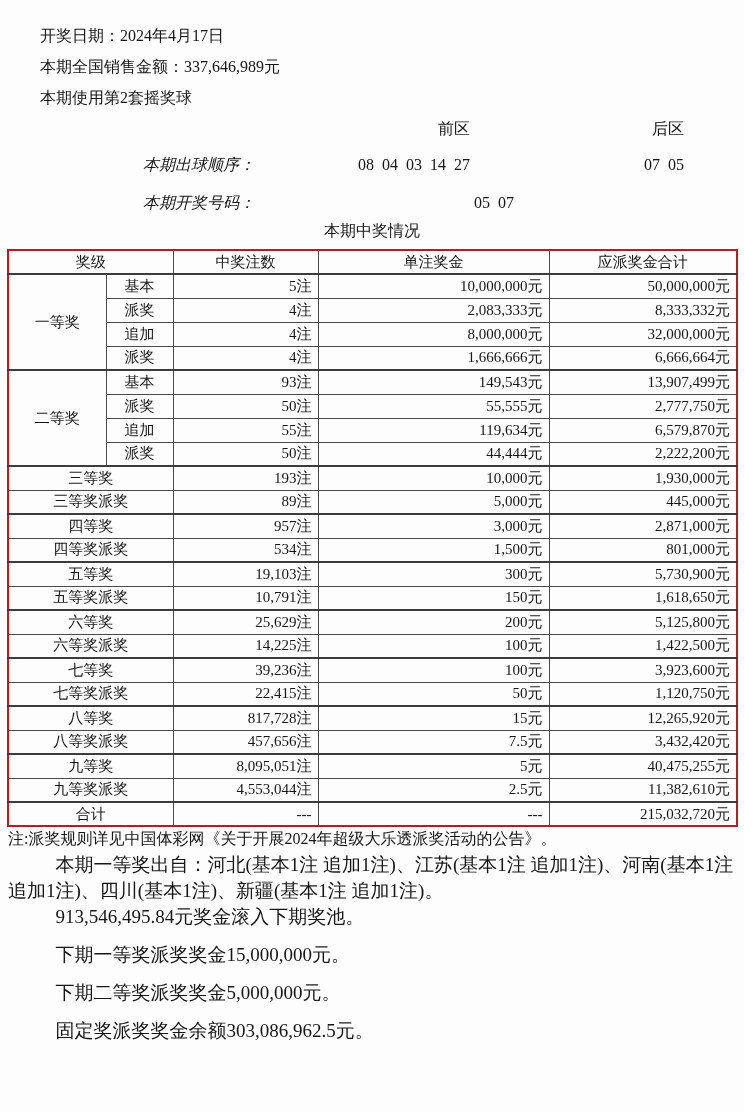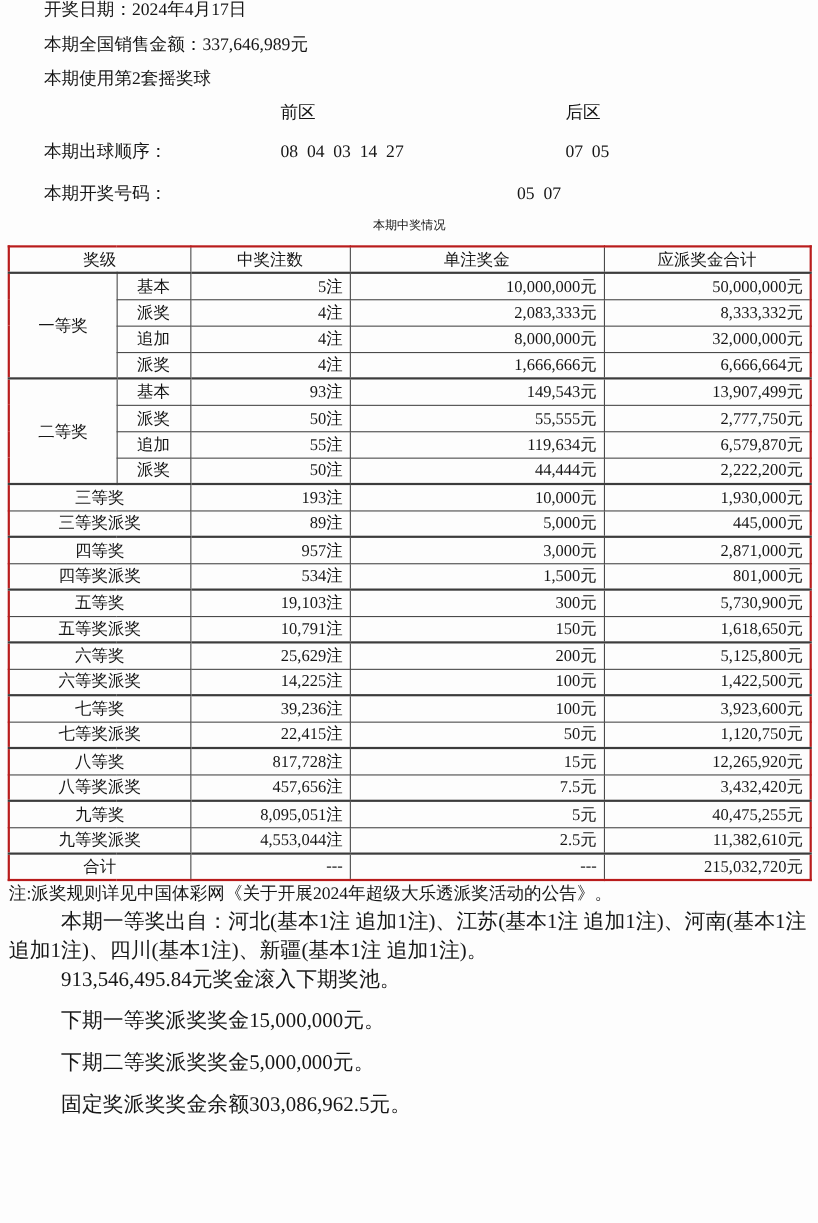--- a/index.html
+++ b/index.html
@@ -3,48 +3,48 @@
 <meta charset="utf-8">
 <style>
   * { margin: 0; padding: 0; box-sizing: border-box; }
   html, body { width: 744px; background: #fdfdfd; }
   body {
     height: 1112px;
     font-family: "Liberation Serif", "DejaVu Serif", serif;
     color: #161616;
     overflow: hidden;
   }
-  .doc { width: 744px; height: 832px; }
+  .doc { width: 744px; height: 832px; padding-top: 26px; }
 
   .hline {
     margin-left: 40px;
     height: 20px; line-height: 20px;
     font-size: 16px;
     margin-top: 11px;
     white-space: pre;
   }
   .hline:first-child { margin-top: 0; }
 
   .numgrid {
     display: grid;
     grid-template-columns: 215px 215px 44px 170px;
     padding-left: 40px;
     height: 20px; line-height: 20px;
     font-size: 16px;
   }
   .zones-row { margin-top: 11px; }
   .balls-row { margin-top: 16px; }
   .balls-row2 { margin-top: 18px; }
-  .numgrid .c2, .numgrid .c4 { text-align: left; white-space: pre; }
-  .numgrid .c1 { text-align: left; }
+  .numgrid .c2, .numgrid .c4 { text-align: right; white-space: pre; }
+  .numgrid .c1 { text-align: right; font-style: italic; }
 
   .tbl-title {
     margin-top: 8px;
     text-align: center;
-    font-size: 11px;
+    font-size: 16px;
     height: 20px; line-height: 20px;
   }
 
   table.prize {
     margin: 8px 0 0 7px;
     width: 729px;
     border-collapse: collapse;
     table-layout: fixed;
     border: 2px solid #b91c1c;
     font-size: 15px;

